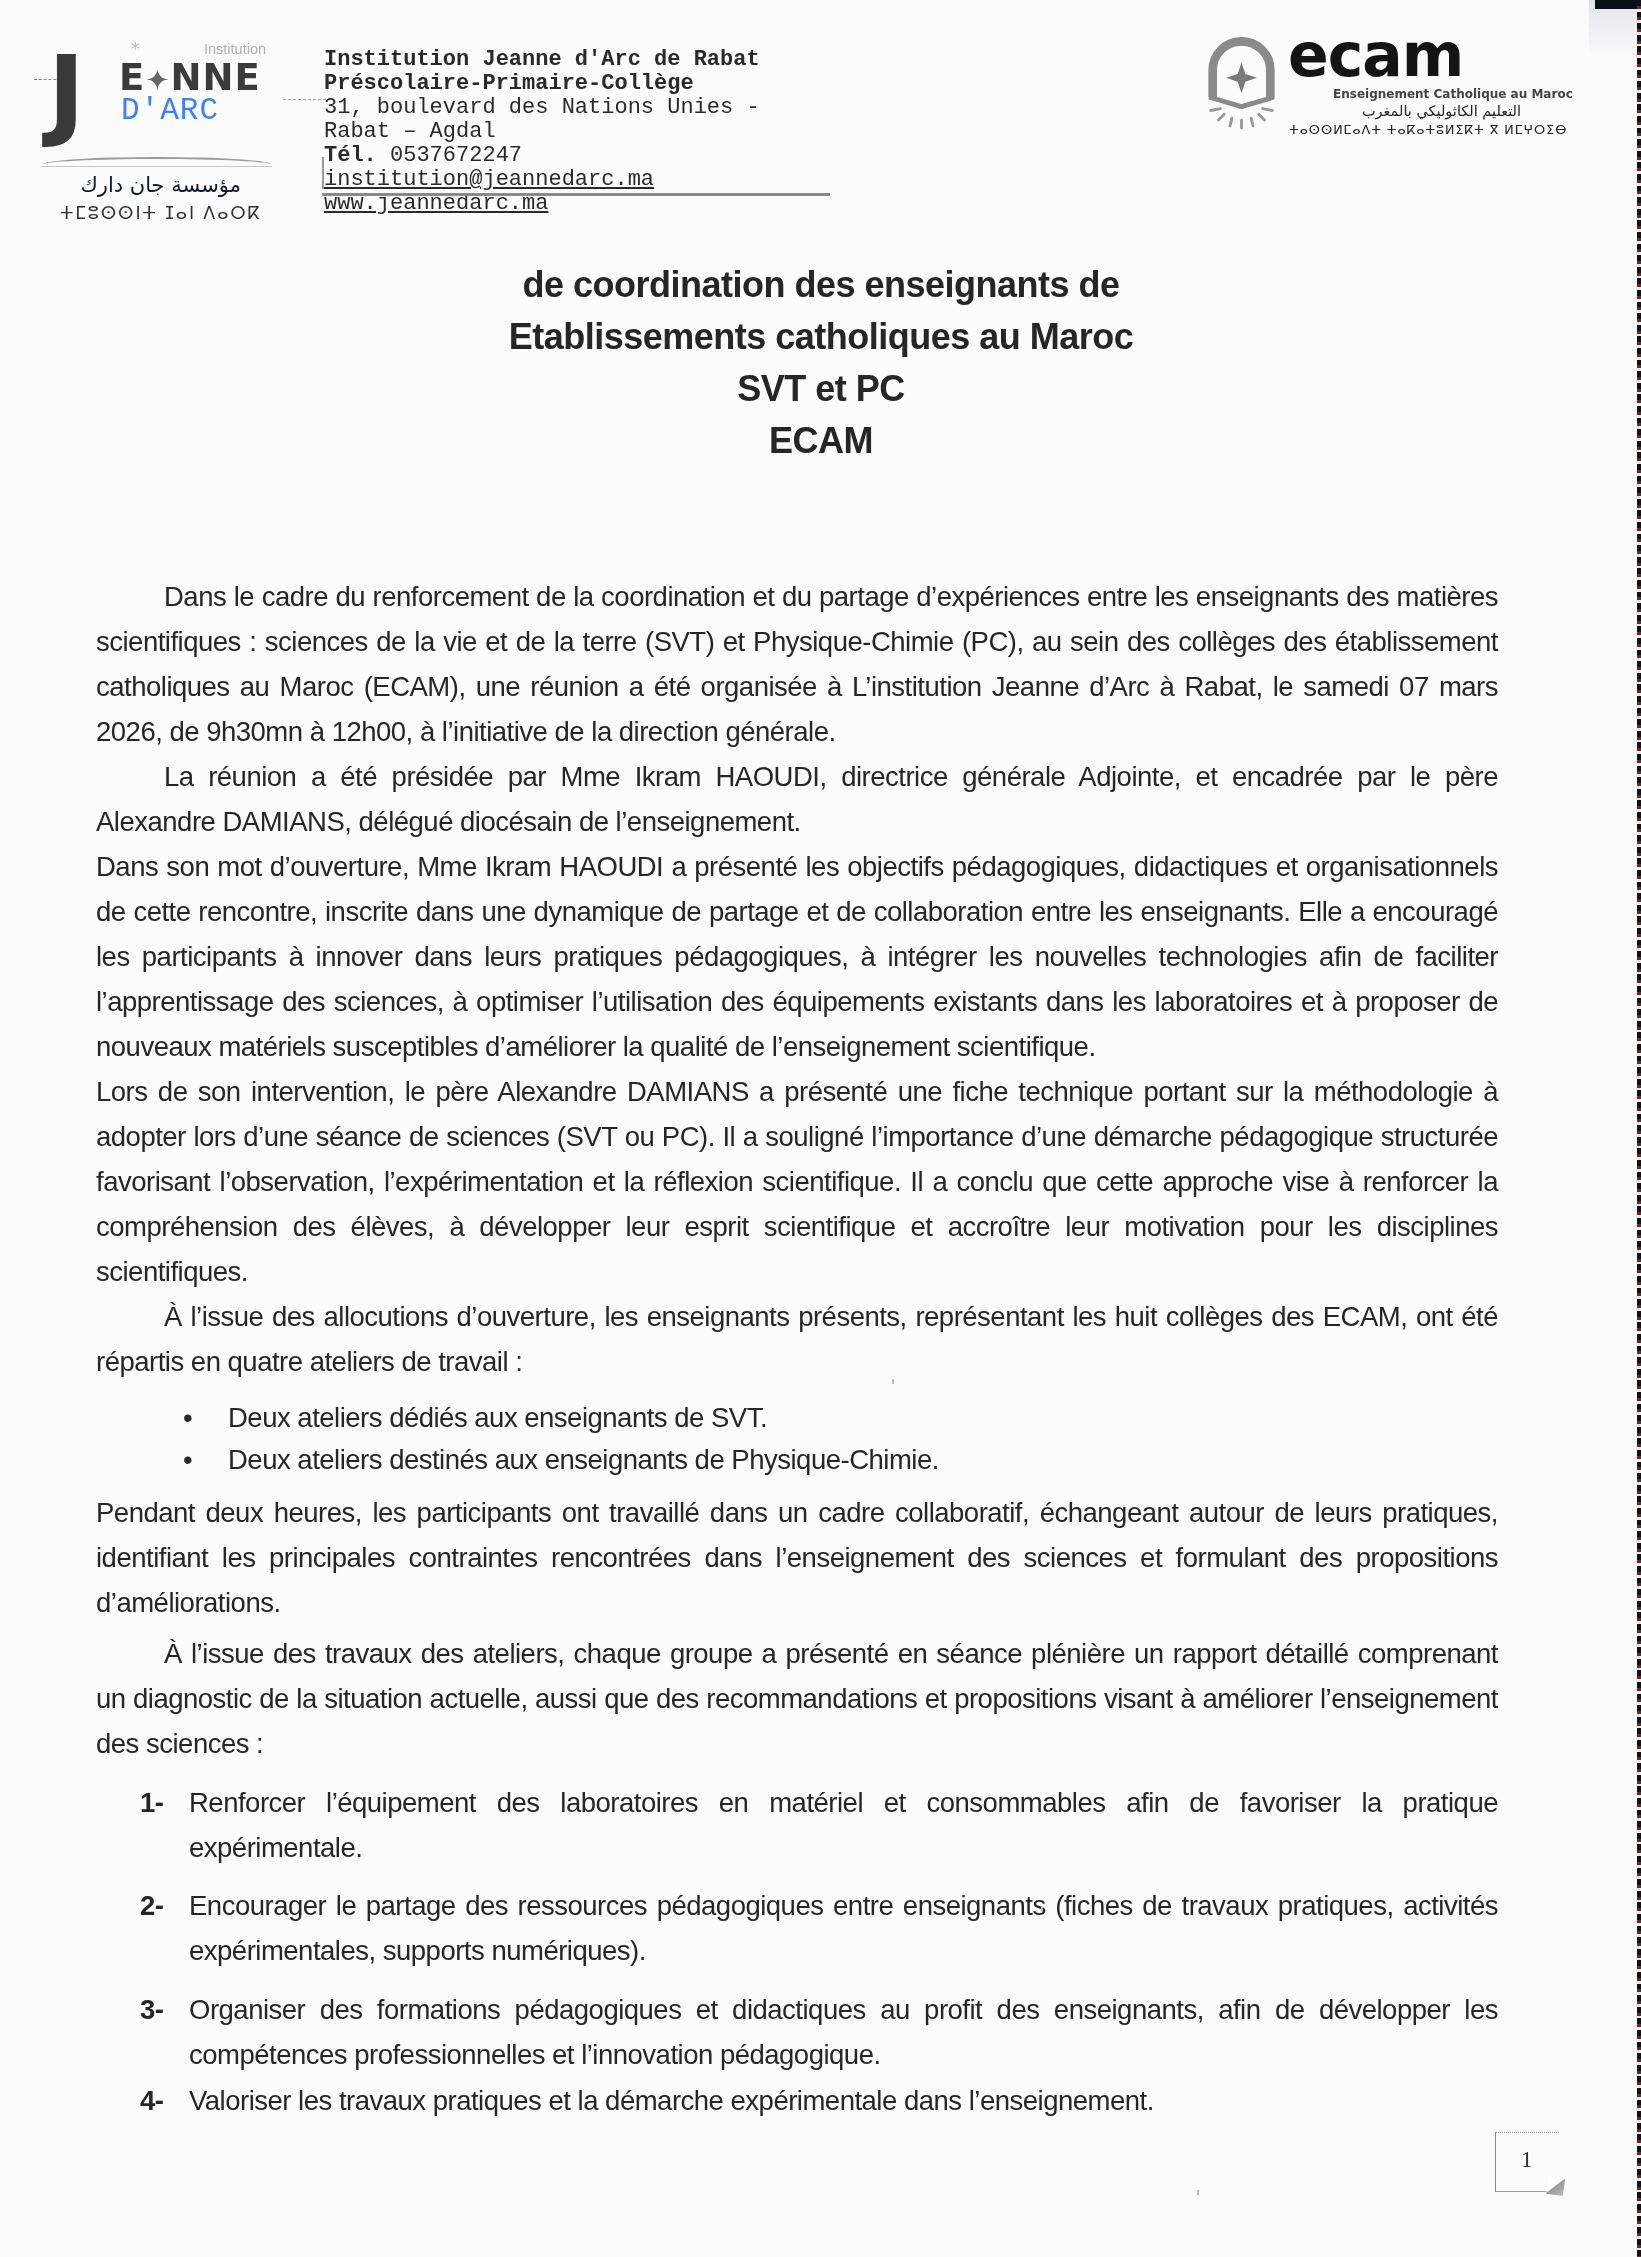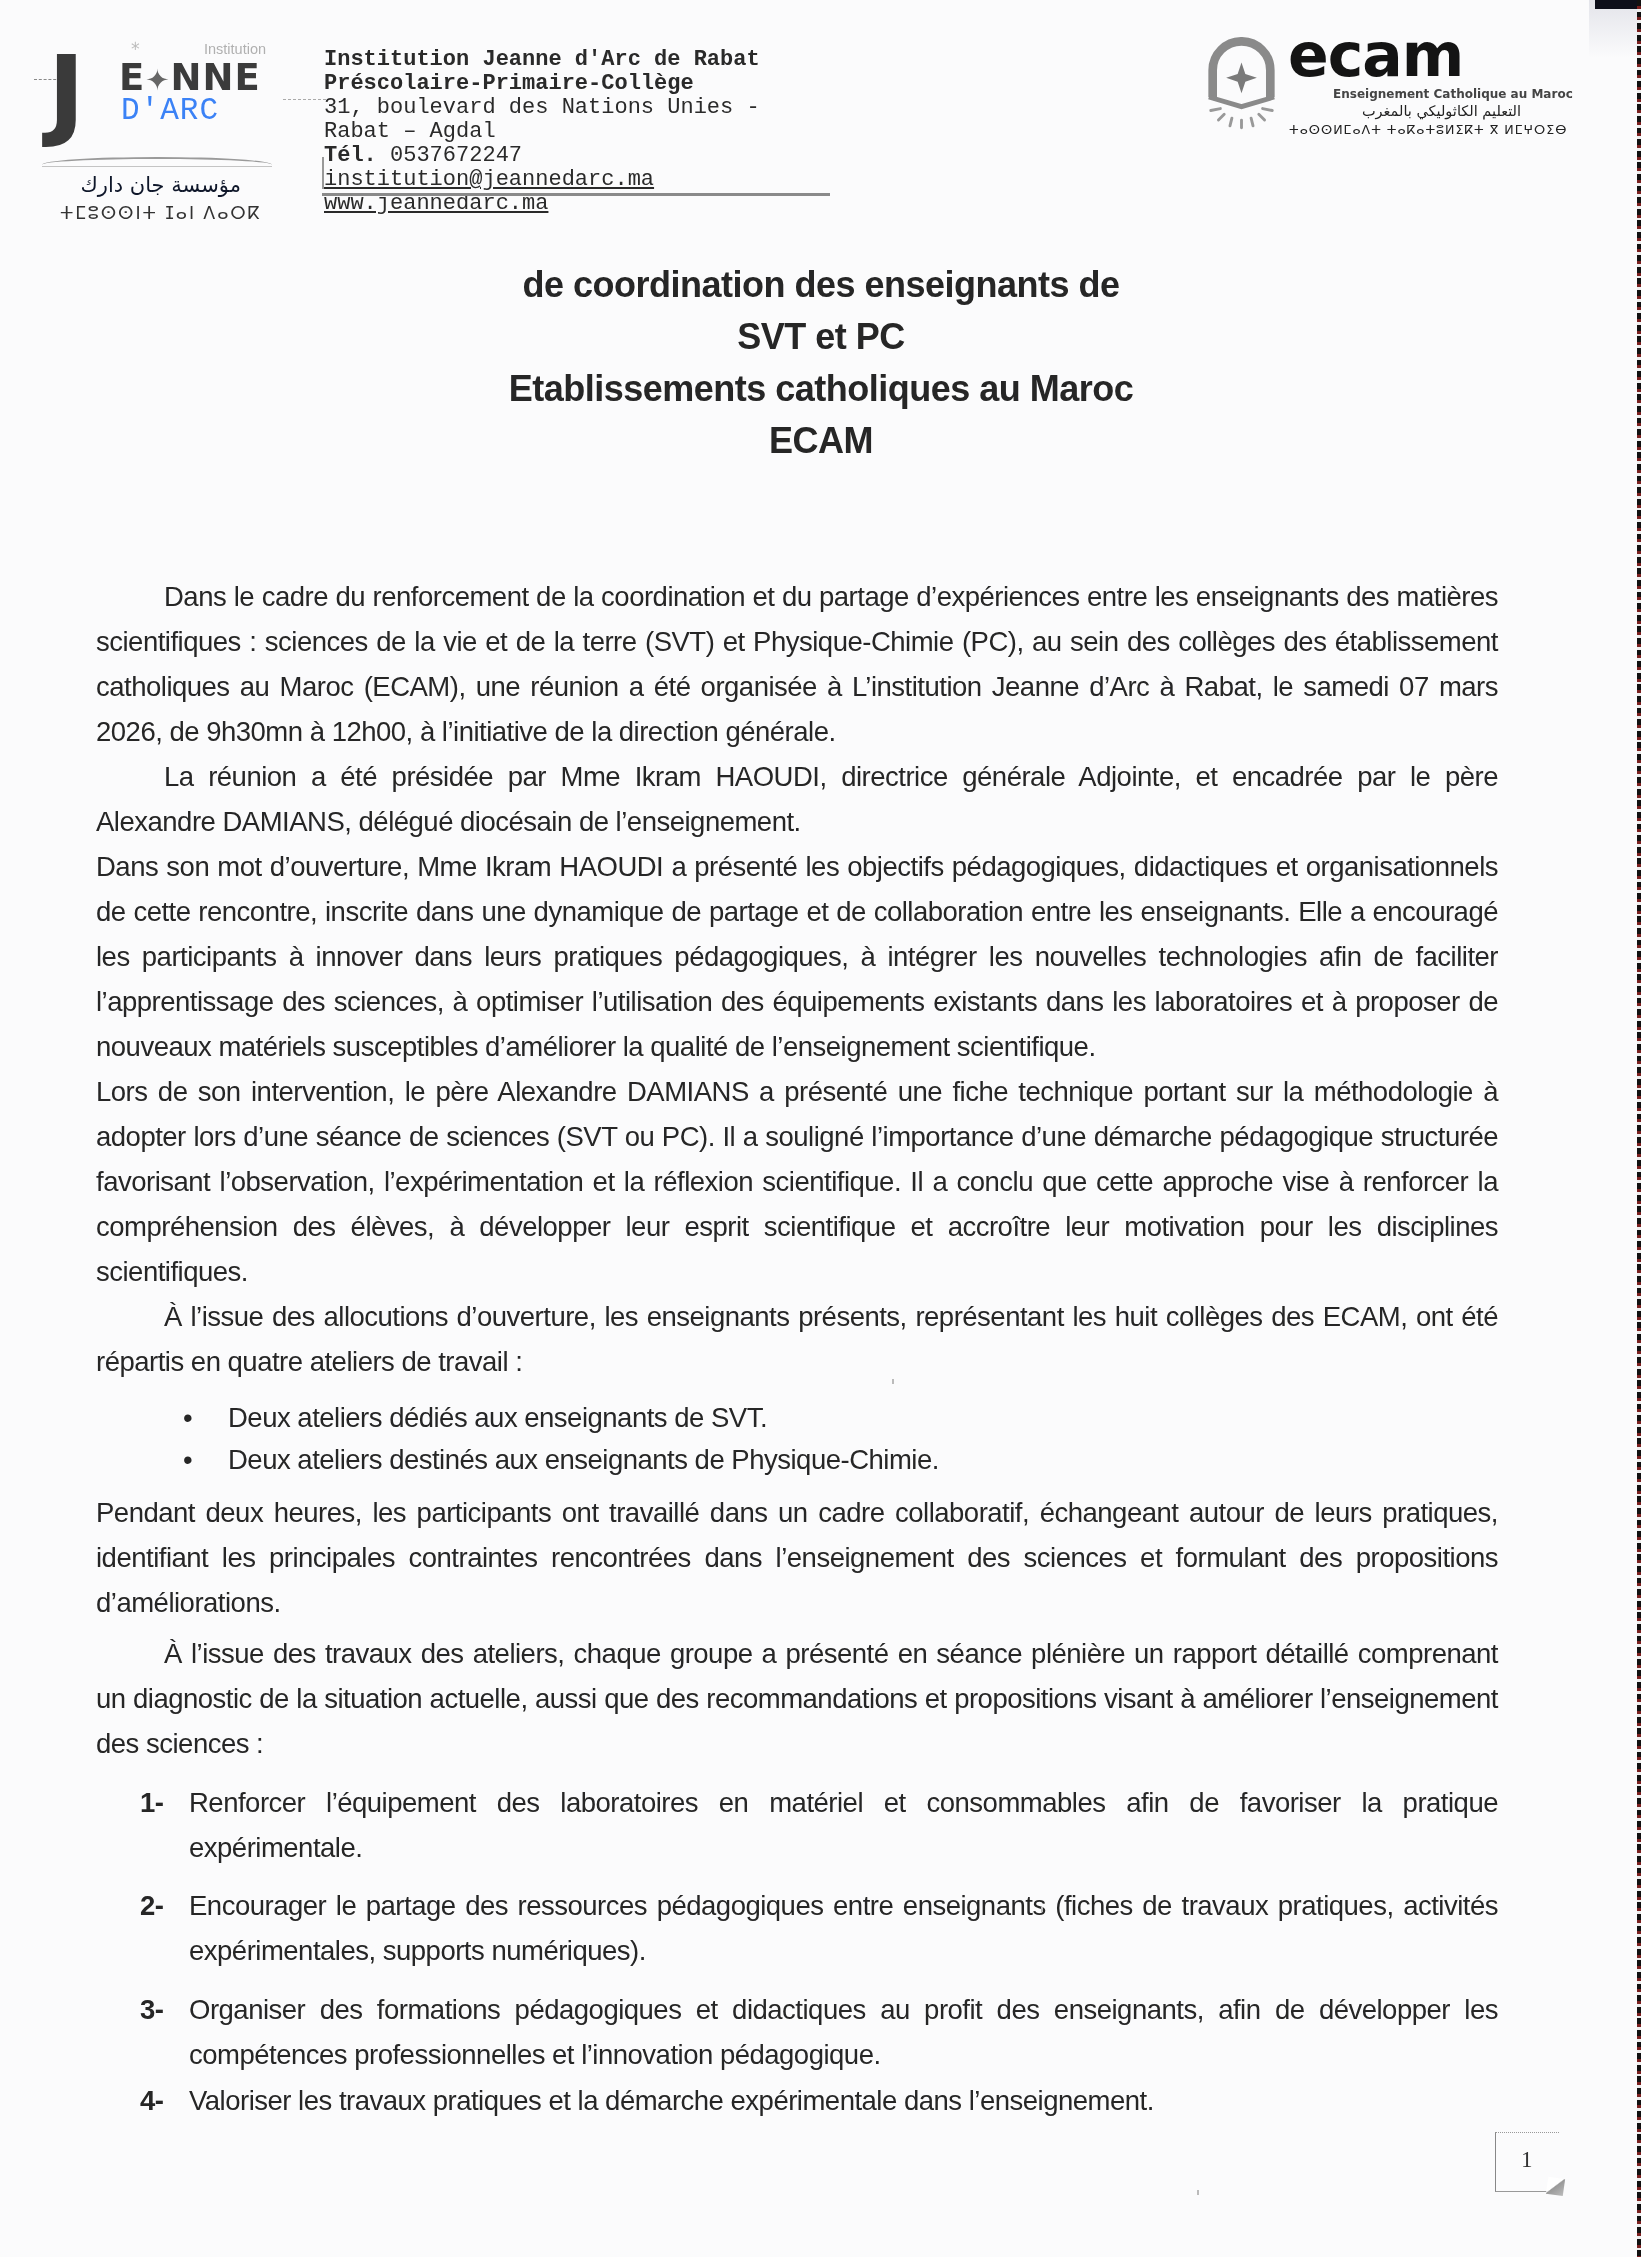--- a/index.html
+++ b/index.html
@@ -130,22 +130,22 @@
     </g>
   </svg>
   <div class="ecam-word">ecam</div>
   <div class="ecam-sub">Enseignement Catholique au Maroc</div>
   <div class="ecam-ar">التعليم الكاثوليكي بالمغرب</div>
   <div class="ecam-tf">ⵜⴰⵙⵙⵍⵎⴰⴷⵜ ⵜⴰⴽⴰⵜⵓⵍⵉⴽⵜ ⴳ ⵍⵎⵖⵔⵉⴱ</div>
 </div>
 
 <div class="title">
   <div>de coordination des enseignants de</div>
+  <div>Etablissements catholiques au Maroc</div>
   <div>SVT et PC</div>
-  <div>Etablissements catholiques au Maroc</div>
   <div>ECAM</div>
 </div>
 
 <div class="body">
   <p class="indent">Dans le cadre du renforcement de la coordination et du partage d’expériences entre les enseignants des matières scientifiques : sciences de la vie et de la terre (SVT) et Physique-Chimie (PC), au sein des collèges des établissement catholiques au Maroc (ECAM), une réunion a été organisée à L’institution Jeanne d’Arc à Rabat, le samedi 07 mars 2026, de 9h30mn à 12h00, à l’initiative de la direction générale.</p>
   <p class="indent">La réunion a été présidée par Mme Ikram HAOUDI, directrice générale Adjointe, et encadrée par le père Alexandre DAMIANS, délégué diocésain de l’enseignement.</p>
   <p>Dans son mot d’ouverture, Mme Ikram HAOUDI a présenté les objectifs pédagogiques, didactiques et organisationnels de cette rencontre, inscrite dans une dynamique de partage et de collaboration entre les enseignants. Elle a encouragé les participants à innover dans leurs pratiques pédagogiques, à intégrer les nouvelles technologies afin de faciliter l’apprentissage des sciences, à optimiser l’utilisation des équipements existants dans les laboratoires et à proposer de nouveaux matériels susceptibles d’améliorer la qualité de l’enseignement scientifique.</p>
   <p>Lors de son intervention, le père Alexandre DAMIANS a présenté une fiche technique portant sur la méthodologie à adopter lors d’une séance de sciences (SVT ou PC). Il a souligné l’importance d’une démarche pédagogique structurée favorisant l’observation, l’expérimentation et la réflexion scientifique. Il a conclu que cette approche vise à renforcer la compréhension des élèves, à développer leur esprit scientifique et accroître leur motivation pour les disciplines scientifiques.</p>
   <p class="indent">À l’issue des allocutions d’ouverture, les enseignants présents, représentant les huit collèges des ECAM, ont été répartis en quatre ateliers de travail :</p>
 

